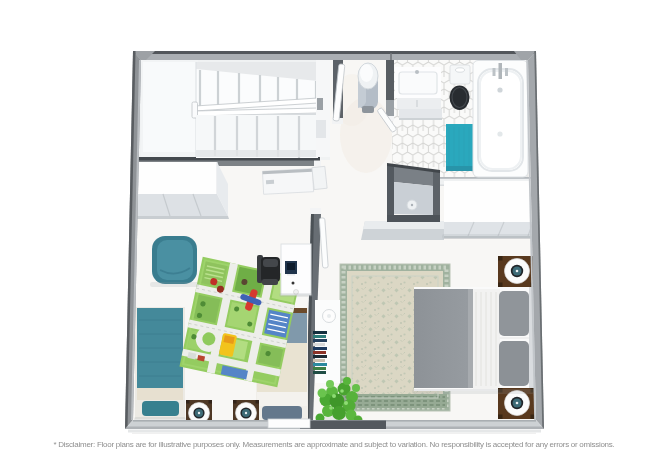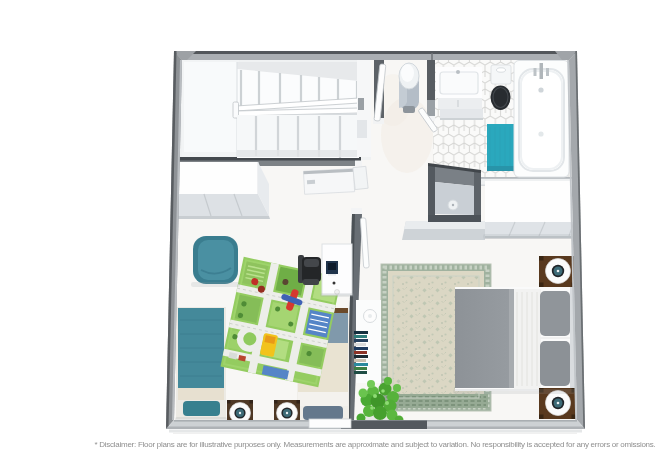--- a/index.html
+++ b/index.html
@@ -1,16 +1,16 @@
 <!DOCTYPE html>
 <html><head>
 <meta charset="utf-8">
 <style>
 html,body{margin:0;padding:0;background:#ffffff;}
-#wrap{width:528px;height:472px;position:relative;font-family:"Liberation Sans",sans-serif;padding-left:41px;}
+#wrap{width:528px;height:472px;position:relative;font-family:"Liberation Sans",sans-serif;}
 </style>
 </head>
 <body>
 <div id="wrap">
 <svg width="668" height="472" viewBox="0 0 668 472">
 <defs>
 <pattern id="hex" width="10.4" height="18" patternUnits="userSpaceOnUse" patternTransform="translate(392,62)">
   <rect width="10.4" height="18" fill="#fafaf9"></rect>
   <path d="M5.2 0 L10.4 3 L10.4 9 L5.2 12 L0 9 L0 3 Z M5.2 12 L5.2 18 M10.4 9 L10.4 15 M0 9 L0 15" fill="none" stroke="#d6d6d4" stroke-width="1"></path>
 </pattern>

